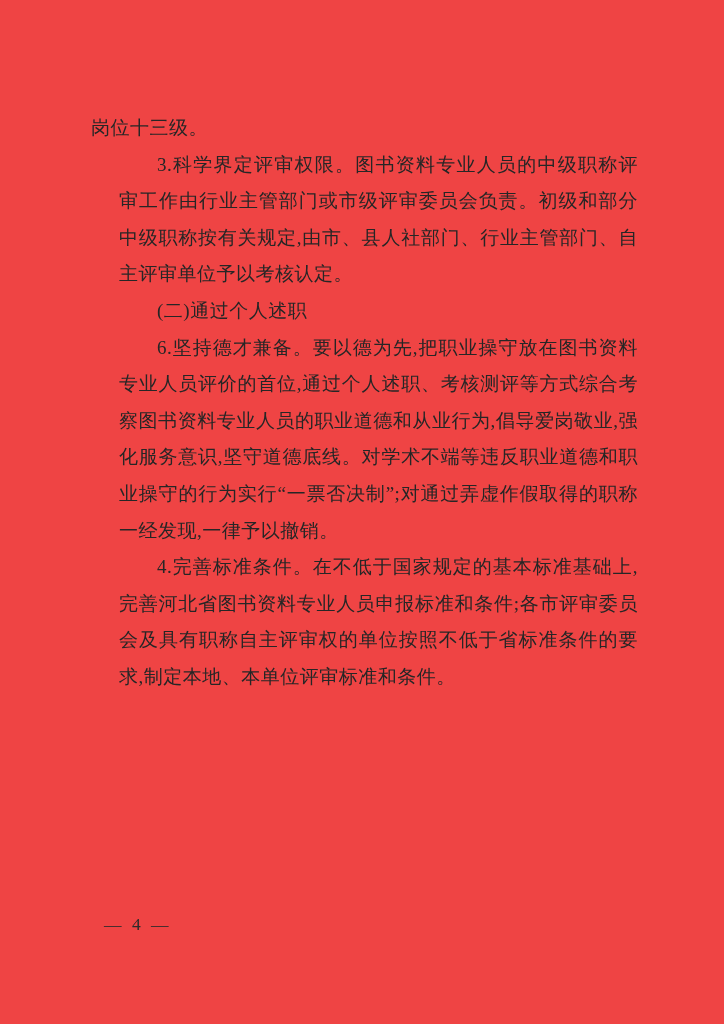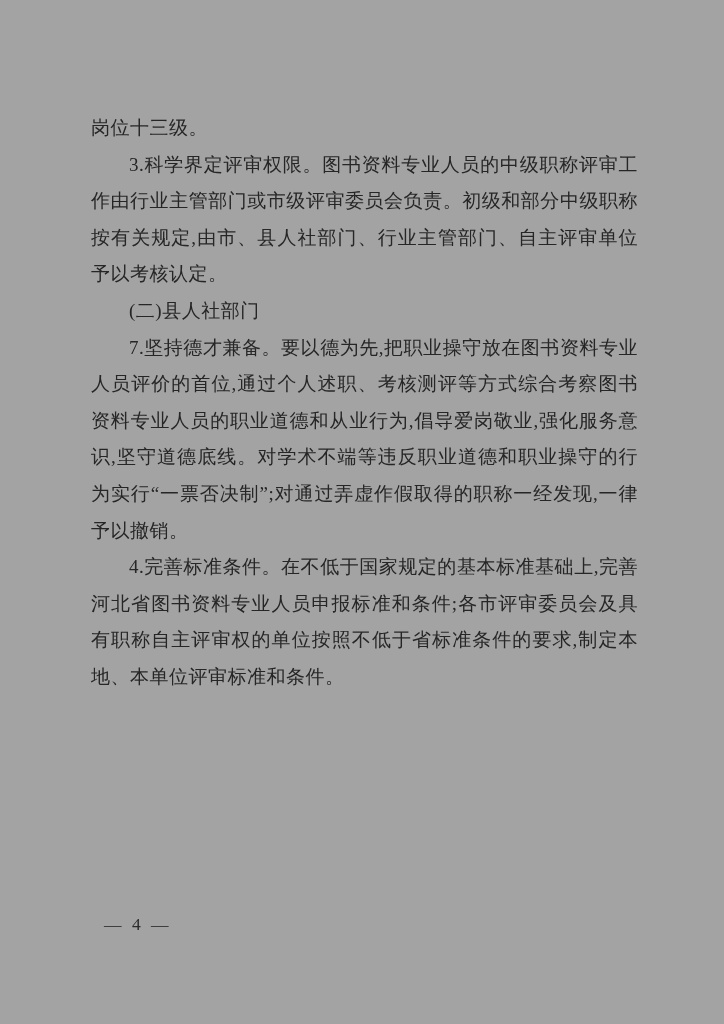--- a/index.html
+++ b/index.html
@@ -11,57 +11,58 @@
     height: 1024px;
     background: #ffffff;
     font-family: "Liberation Serif", "DejaVu Serif", serif;
     color: #262626;
     overflow: hidden;
   }
   .page {
     position: relative;
     width: 724px;
     height: 1024px;
-    background: #a3a3a3;
+    background: #ef4444;
   }
   .content {
     position: absolute;
     left: 91px;
     top: 110px;
     width: 547px;
     font-size: 19px;
     line-height: 36.6px;
     letter-spacing: 0.5px;
     text-align: justify;
     text-justify: inter-character;
   }
   .content p {
     margin: 0;
     padding: 0;
   }
   .content p.indent {
     text-indent: 2em;
+    margin-left: 28px;
   }
   .content p.heading {
     font-weight: 500;
   }
   .page-footer {
     position: absolute;
     left: 104px;
     top: 914px;
     font-size: 17.5px;
     letter-spacing: 3px;
     color: #2b2b2b;
   }
 </style>
 </head>
 <body>
 
 <div class="page">
   <div class="content">
     <p>岗位十三级。</p>
     <p class="indent">3.科学界定评审权限。图书资料专业人员的中级职称评审工作由行业主管部门或市级评审委员会负责。初级和部分中级职称按有关规定,由市、县人社部门、行业主管部门、自主评审单位予以考核认定。</p>
-    <p class="indent heading">(二)县人社部门</p>
-    <p class="indent">7.坚持德才兼备。要以德为先,把职业操守放在图书资料专业人员评价的首位,通过个人述职、考核测评等方式综合考察图书资料专业人员的职业道德和从业行为,倡导爱岗敬业,强化服务意识,坚守道德底线。对学术不端等违反职业道德和职业操守的行为实行“一票否决制”;对通过弄虚作假取得的职称一经发现,一律予以撤销。</p>
+    <p class="indent heading">(二)通过个人述职</p>
+    <p class="indent">6.坚持德才兼备。要以德为先,把职业操守放在图书资料专业人员评价的首位,通过个人述职、考核测评等方式综合考察图书资料专业人员的职业道德和从业行为,倡导爱岗敬业,强化服务意识,坚守道德底线。对学术不端等违反职业道德和职业操守的行为实行“一票否决制”;对通过弄虚作假取得的职称一经发现,一律予以撤销。</p>
     <p class="indent">4.完善标准条件。在不低于国家规定的基本标准基础上,完善河北省图书资料专业人员申报标准和条件;各市评审委员会及具有职称自主评审权的单位按照不低于省标准条件的要求,制定本地、本单位评审标准和条件。</p>
   </div>
   <div class="page-footer">— 4 —</div>
 </div>
 
 </body></html>

